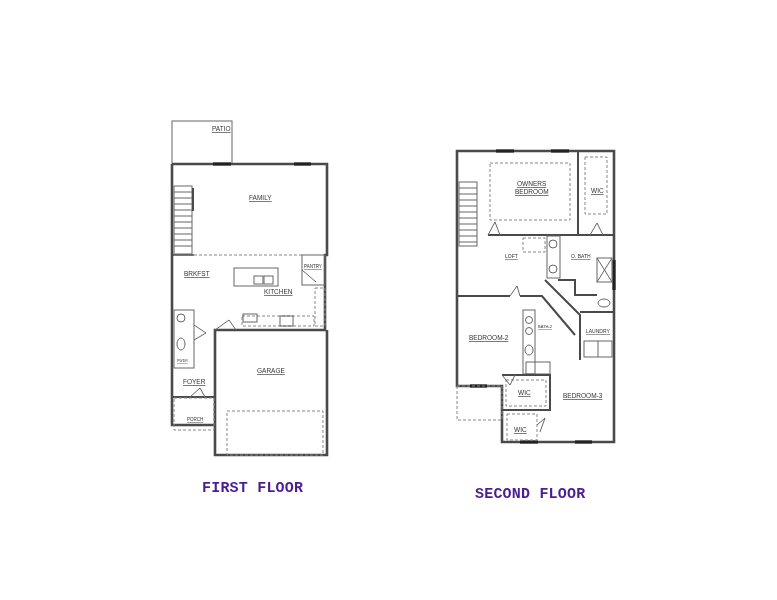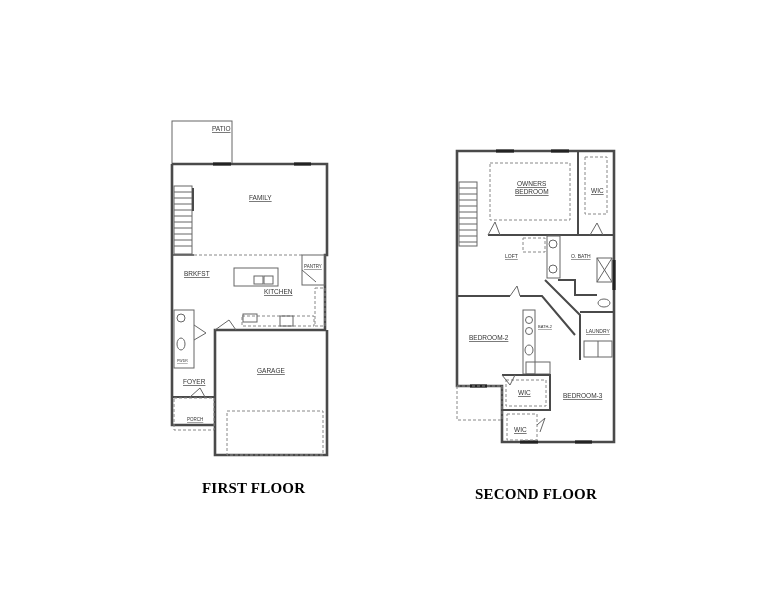--- a/index.html
+++ b/index.html
@@ -3,21 +3,21 @@
 <meta charset="utf-8">
 <style>
   html, body { margin: 0; padding: 0; background: #ffffff; }
   body { width: 777px; height: 600px; position: relative; overflow: hidden; font-family: "Liberation Sans", sans-serif; }
   svg { position: absolute; left: 0; top: 0; }
   .wall { fill: none; stroke: #4a4a4a; stroke-width: 2.6; }
   .thin { fill: none; stroke: #666; stroke-width: 1; }
   .dash { fill: none; stroke: #888; stroke-width: 1; stroke-dasharray: 3 2; }
   .win { stroke: #222; stroke-width: 3.2; }
   .lbl { font-family: "Liberation Sans", sans-serif; font-size: 6.5px; fill: #333; text-decoration: underline; }
-  .floor-title { position: absolute; font-family: Liberation Serif, serif; font-weight: bold; font-size: 15px; color: #000000; letter-spacing: 0.2px; }
+  .floor-title { position: absolute; font-family: Liberation Mono, monospace; font-weight: bold; font-size: 15px; color: #4c1d95; letter-spacing: 0.2px; }
 </style>
 </head>
 <body>
 
 <svg width="777" height="600" viewBox="0 0 777 600">
 
   <g>
 
     <rect x="172" y="121" width="60" height="43" class="thin"></rect>
 

